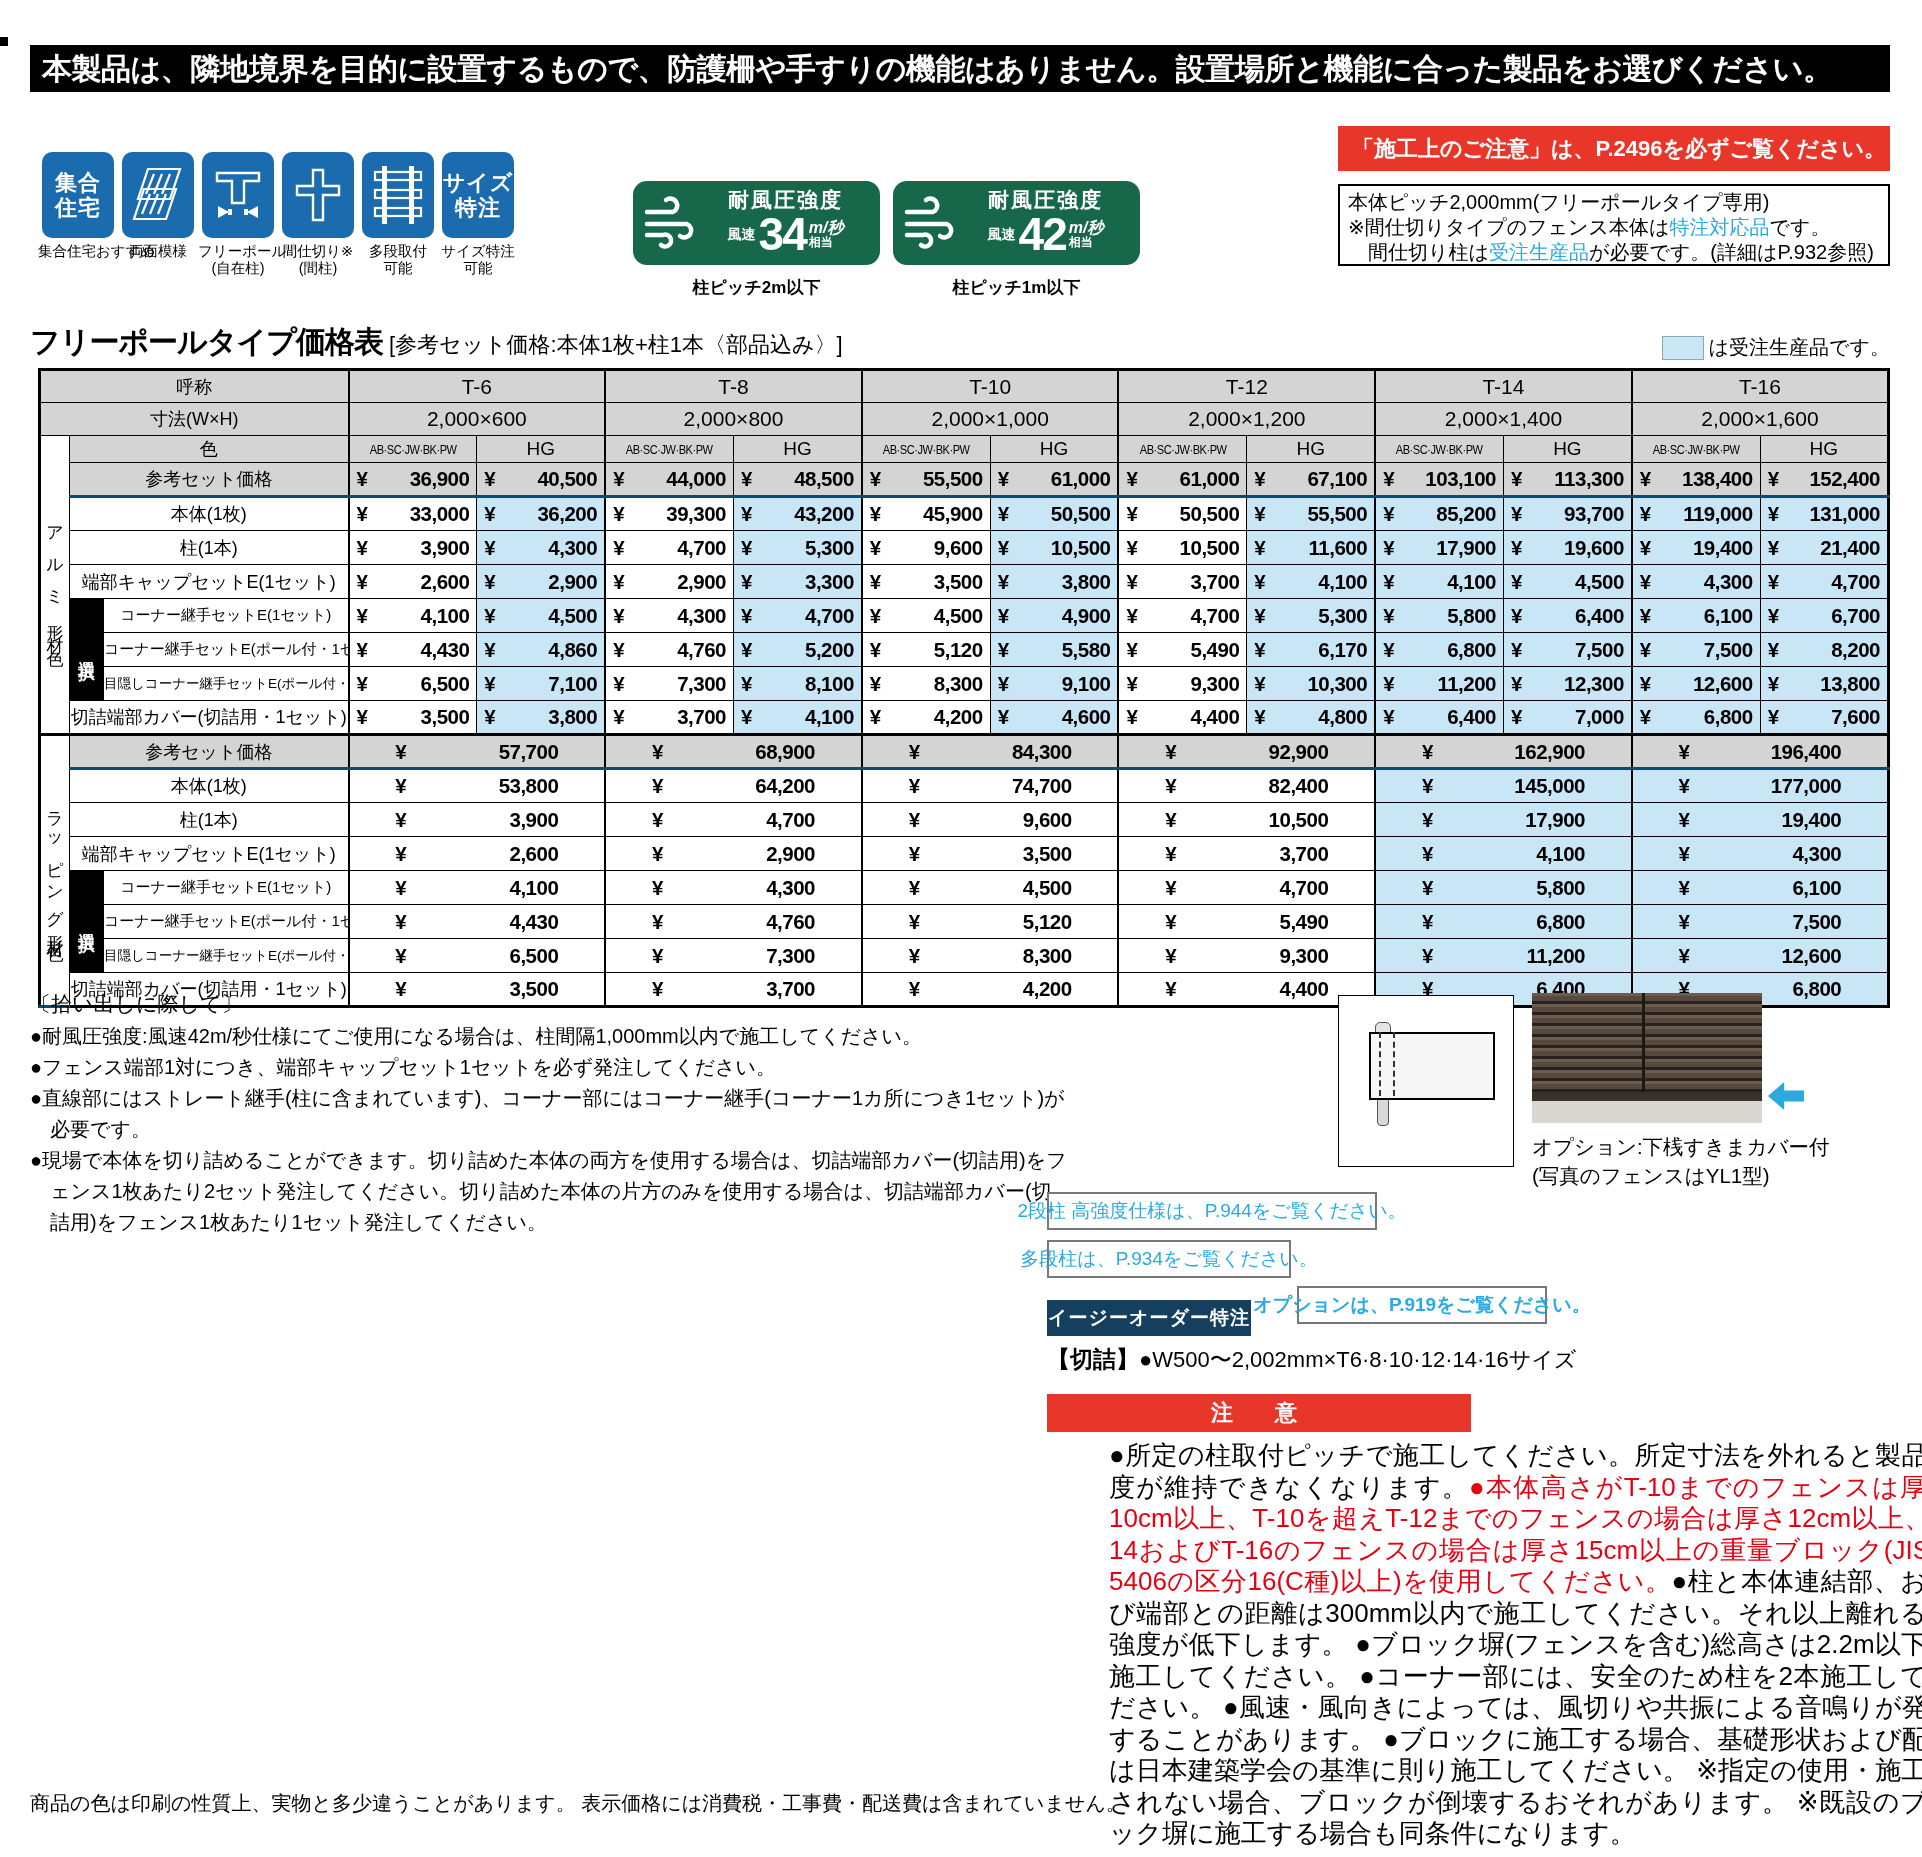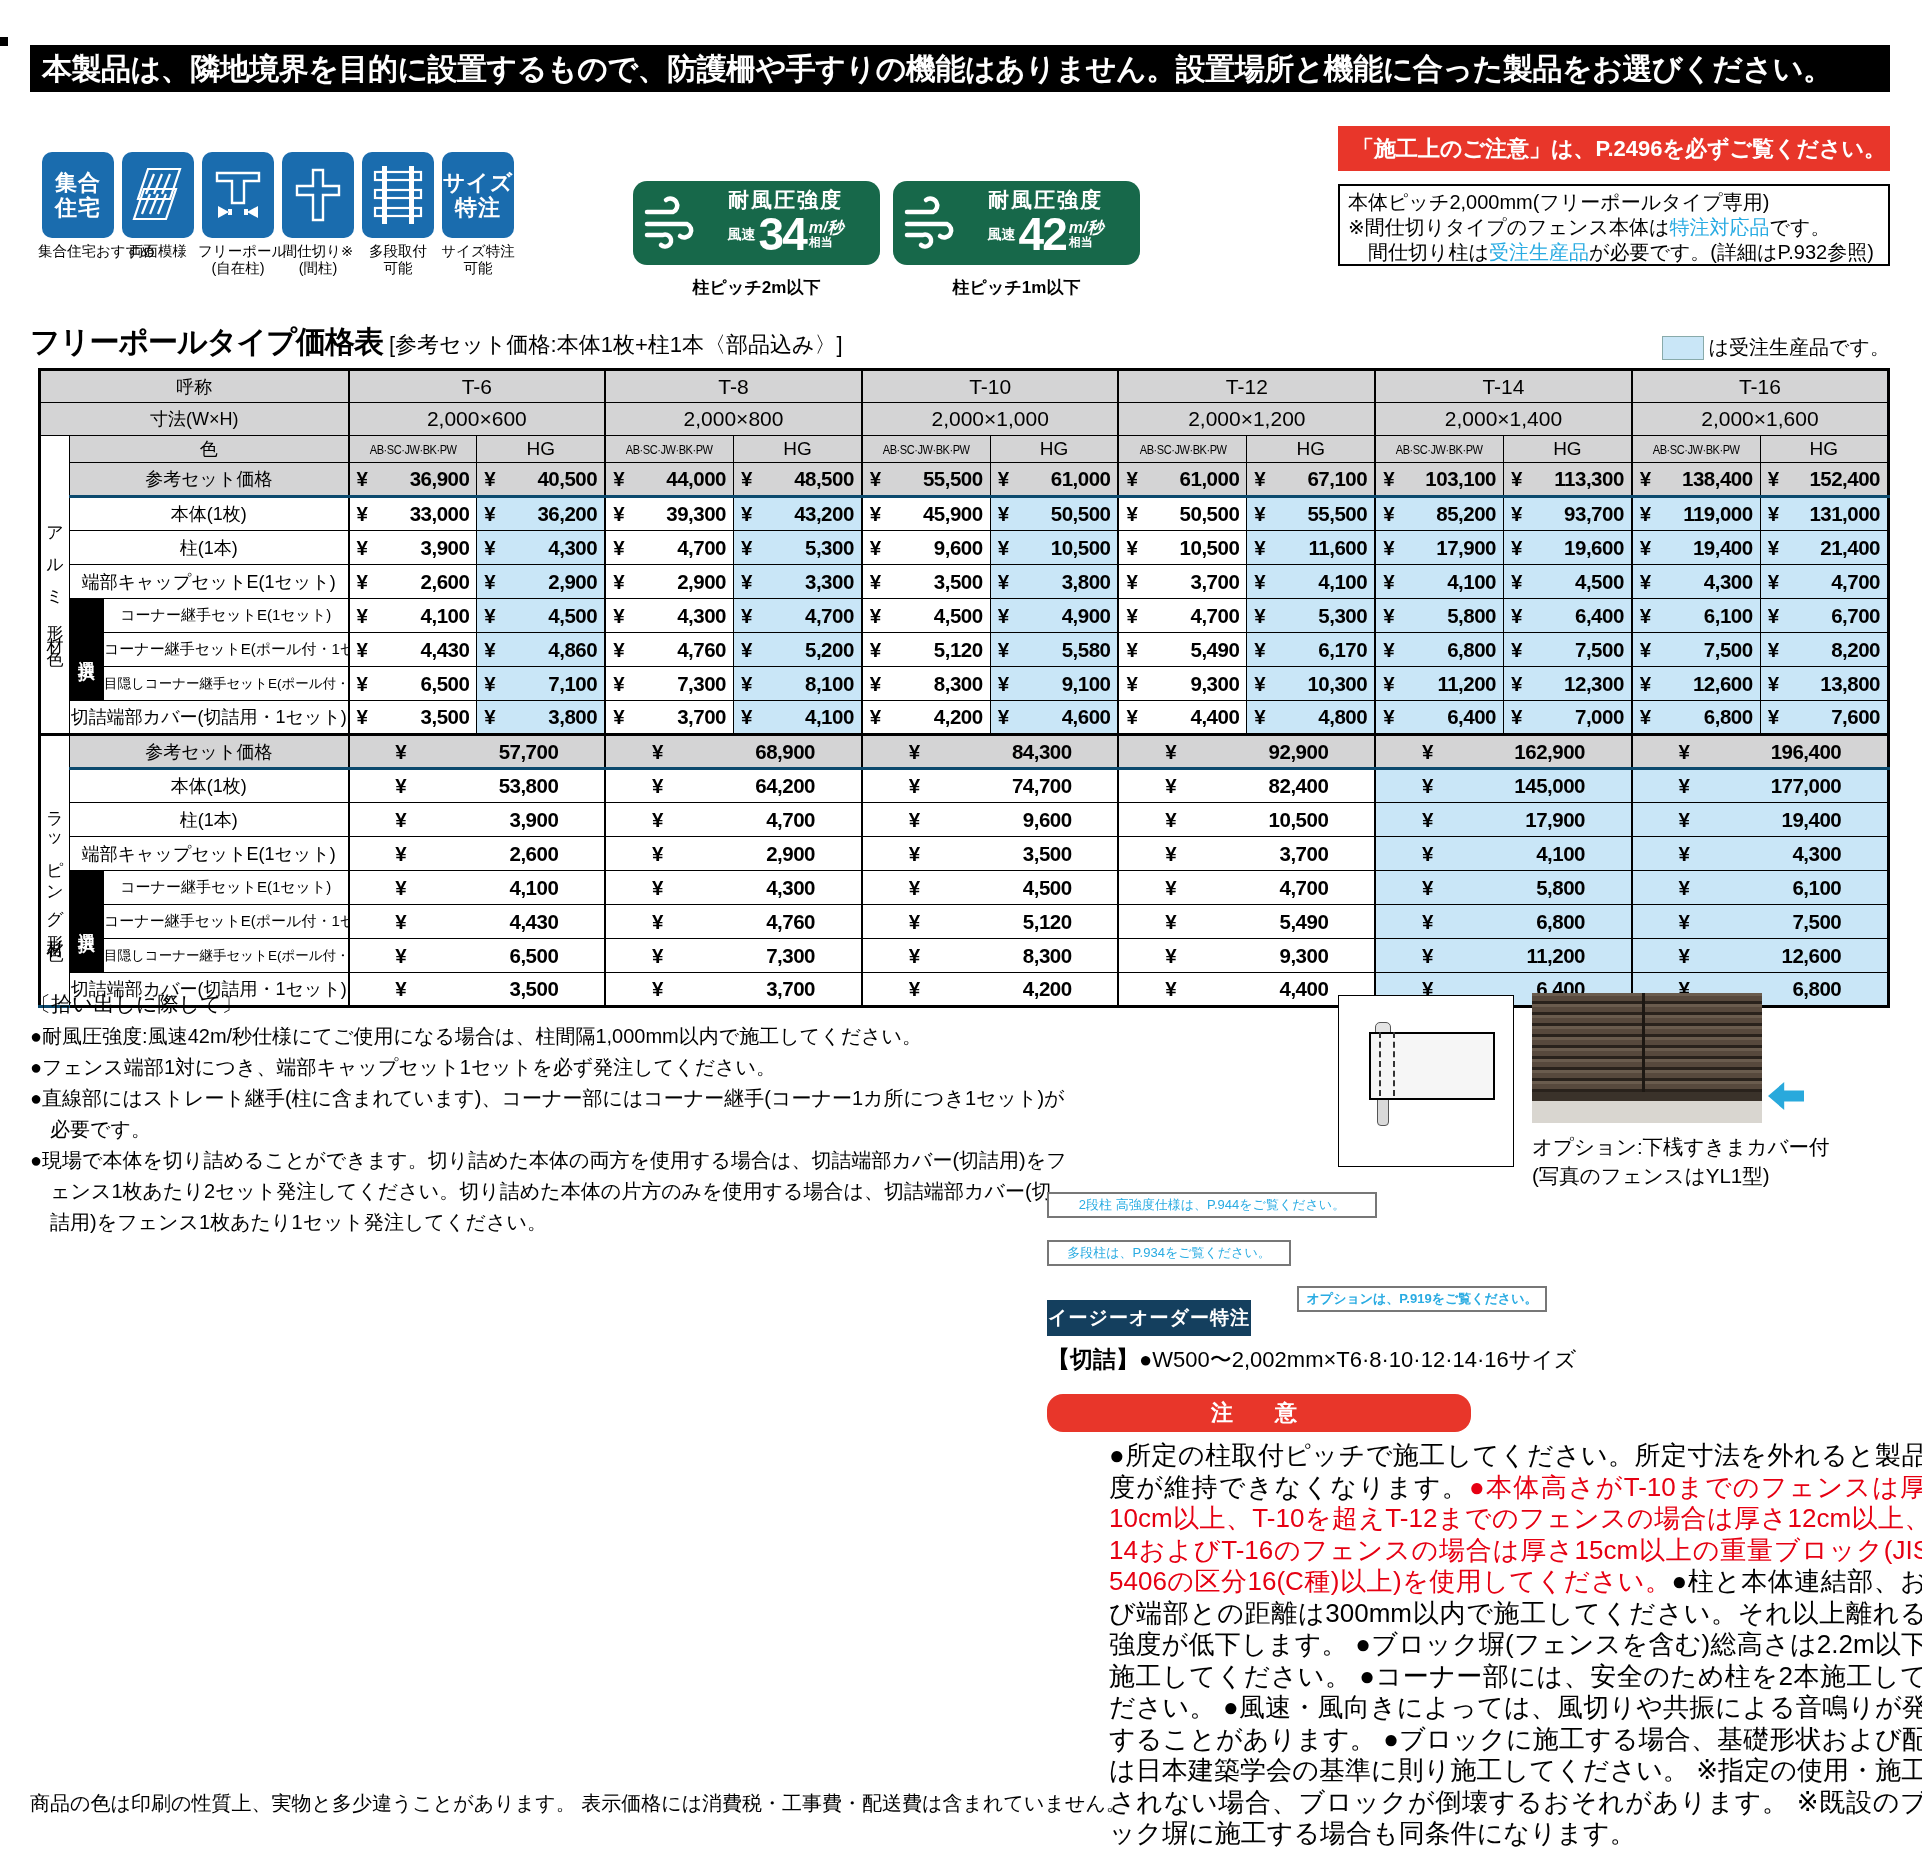--- a/index.html
+++ b/index.html
@@ -80,33 +80,33 @@
   
   .photo{left:1532px;top:993px;width:230px;height:130px;
          background:repeating-linear-gradient(180deg,#6a5c4e 0 3px,#57493d 3px 8px,#29221c 8px 11px);}
   .photo .seam{position:absolute;left:48%;top:0;width:3px;height:100%;background:#1d1813;}
   .photo .base{position:absolute;left:0;bottom:0;width:100%;height:22px;background:#d9d6d0;}
   .photo .rail{position:absolute;left:0;bottom:22px;width:100%;height:9px;background:#3a322a;}
   .arrow{left:1768px;top:1082px;width:36px;height:28px;background:#29a9dc;
          clip-path:polygon(0 50%,45% 0,45% 30%,100% 30%,100% 70%,45% 70%,45% 100%);}
   .photocap{left:1532px;top:1132px;font-size:20.5px;line-height:29px;}
   
-  .lbox{height:26px;border:2px solid #777;box-sizing:border-box;color:#29abe2;font-size:13px;
+  .lbox{height:38px;border:2px solid #777;box-sizing:border-box;color:#29abe2;font-size:19px;
         display:flex;align-items:center;justify-content:center;white-space:nowrap;background:#fff;}
   .lb1{left:1047px;top:1192px;width:330px;}
   .lb2{left:1047px;top:1240px;width:244px;}
   .lb3{left:1297px;top:1286px;width:250px;font-weight:bold;}
   
   .navybar{left:1047px;top:1300px;width:204px;height:36px;background:#143f5e;color:#fff;font-weight:bold;
            font-size:19px;display:flex;align-items:center;justify-content:center;letter-spacing:1px;}
   .eobody{left:1047px;top:1344px;font-size:22px;white-space:nowrap;}
   .eobody b{font-size:23px;}
   
   .redbar{left:1047px;top:1394px;width:424px;height:38px;background:#e8362a;color:#fff;font-weight:bold;
-          font-size:22px;display:flex;align-items:center;justify-content:center;letter-spacing:10px;border-radius:16px;}
+          font-size:22px;display:flex;align-items:center;justify-content:center;letter-spacing:10px;}
   .caution{left:1109px;top:1440px;width:845px;font-size:26px;line-height:31.5px;text-align:justify;}
   .caution .red{color:#e60012;}
   .footer{left:30px;top:1790px;font-size:20px;}
 </style>
 </head>
 <body>
 
 <div class="abs mark"></div>
 
 <div class="abs banner">本製品は、隣地境界を目的に設置するもので、防護柵や手すりの機能はありません。設置場所と機能に合った製品をお選びください。</div>

